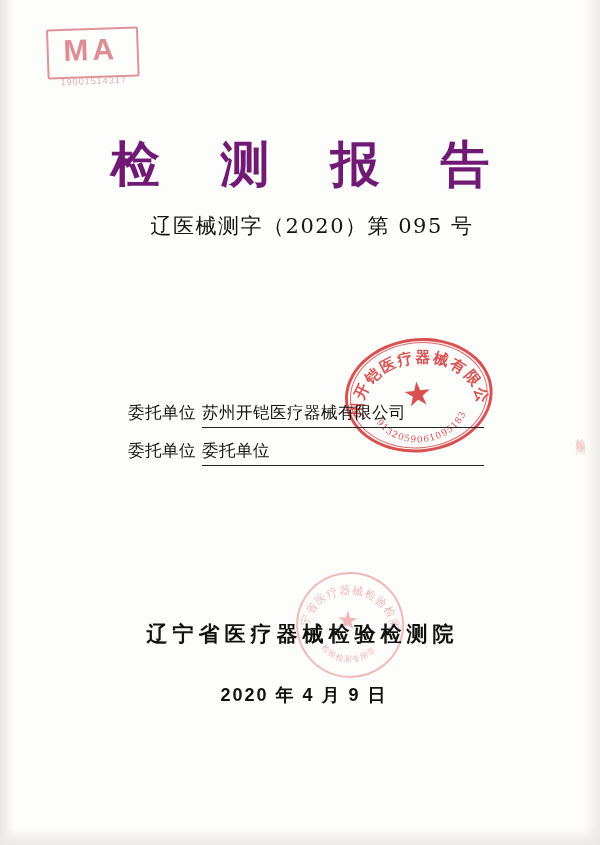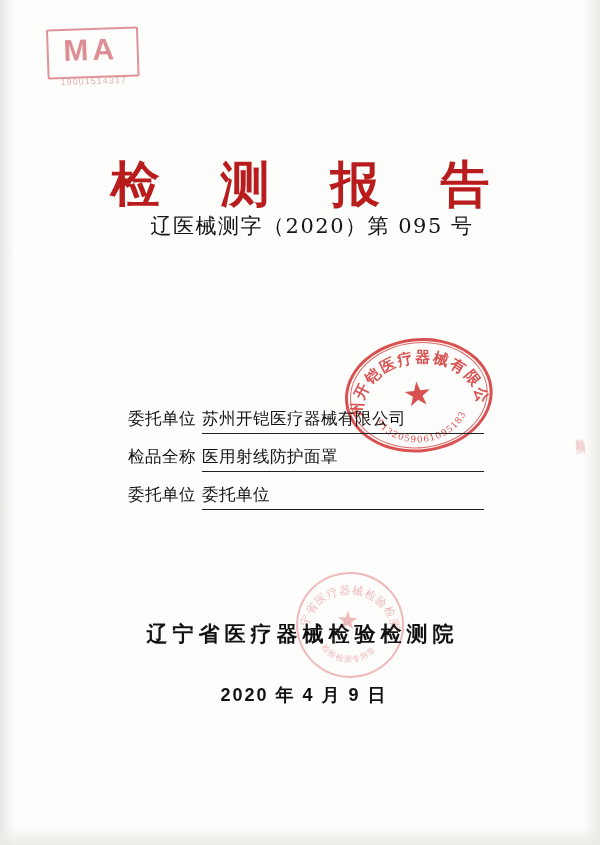--- a/index.html
+++ b/index.html
@@ -90,23 +90,22 @@
   .title {
     position: absolute;
     left: 0;
     top: 132px;
     width: 600px;
     text-align: center;
     font-size: 49px;
     font-weight: bold;
     letter-spacing: 22px;
     text-indent: 22px;
-    color: #b91c1c;
-    font-family: "DejaVu Serif", "Liberation Serif", serif;
-    margin-top: 20px;
+    color: #701a75;
+    font-family: "DejaVu Serif", "Liberation Serif", serif;
   }
   .subtitle {
     position: absolute;
     left: 12px;
     top: 212px;
     width: 600px;
     text-align: center;
     font-size: 21px;
     letter-spacing: 1.5px;
     color: #141414;
@@ -117,21 +116,21 @@
   .fields {
     position: absolute;
     left: 128px;
     top: 402px;
     width: 356px;
   }
   .field-row {
     position: relative;
     height: 38px;
     display: flex;
-    align-items: center;
+    align-items: flex-start;
   }
   .field-label {
     font-size: 16.5px;
     letter-spacing: 0.5px;
     color: #111;
     white-space: nowrap;
     padding-bottom: 4px;
     font-family: "DejaVu Serif", "Liberation Serif", serif;
   }
   .field-value-wrap {
@@ -319,26 +318,20 @@
 
   <div class="fields">
 
     <div class="field-row">
       <span class="field-label">委托单位</span>
       <span class="field-value-wrap">
         <span class="field-value">苏州开铠医疗器械有限公司</span>
       </span>
     </div>
 
-    <div class="field-row">
-      <span class="field-label">检品全称</span>
-      <span class="field-value-wrap">
-        <span class="field-value">医用射线防护面罩</span>
-      </span>
-    </div>
 
     <div class="field-row">
       <span class="field-label">委托单位</span>
       <span class="field-value-wrap">
         <span class="field-value">委托单位</span>
       </span>
     </div>
 
   </div>
 

